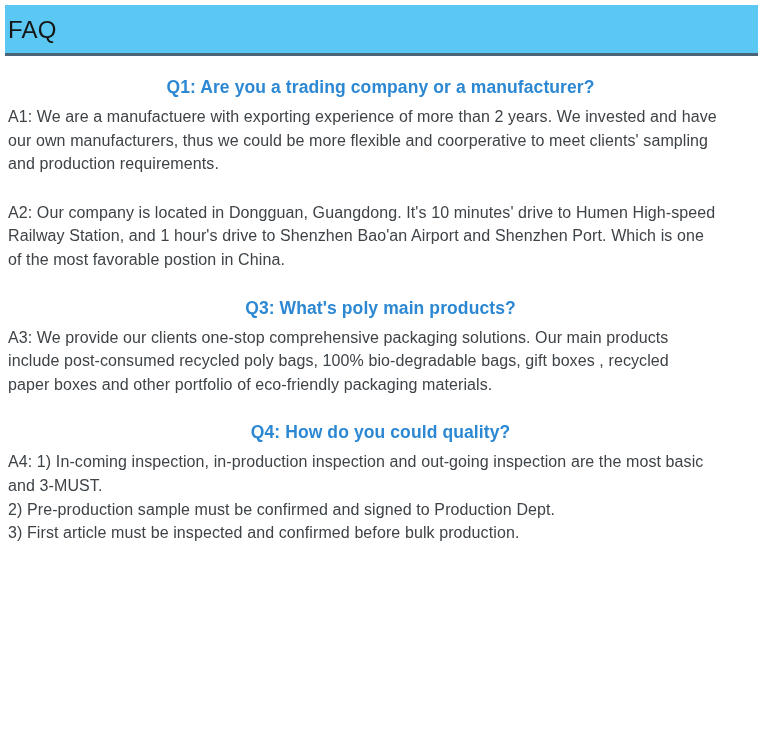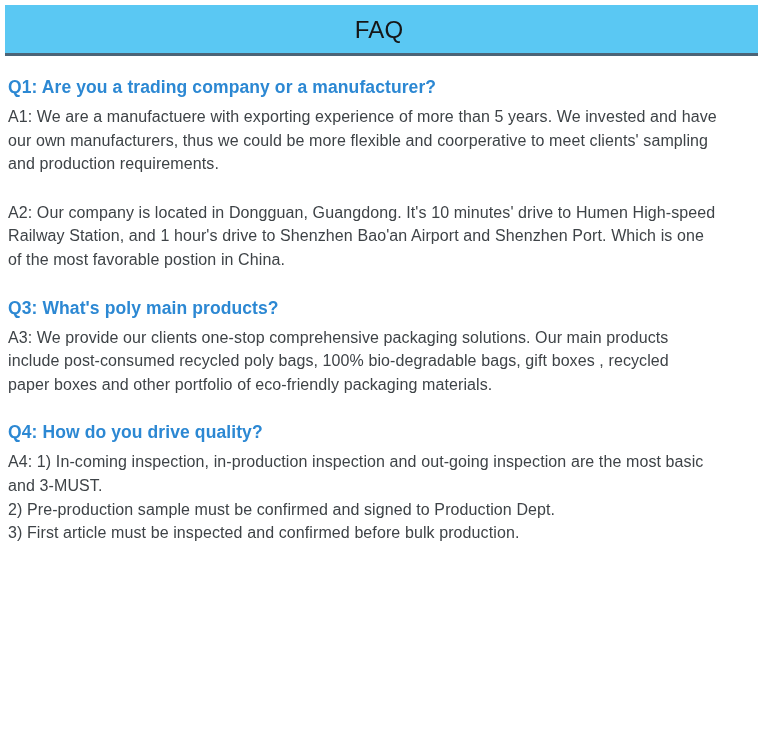--- a/index.html
+++ b/index.html
@@ -19,35 +19,35 @@
     border-bottom: 3px solid var(--header_border, #4C6477);
     padding: 10px 8px 8px 3px;
   }
   .header-bar h1 {
     margin: 0;
     font-size: 24px;
     line-height: 30px;
     font-weight: 500;
     color: var(--title_color, #161616);
     letter-spacing: 0.2px;
-    text-align: center;
   }
   .content {
     padding: 20px 12px 0 8px;
   }
   .faq-item {
     margin: 0 0 25px 0;
   }
   .faq-item h2.q {
     margin: 0 0 7px 0;
     font-size: 17.5px;
     line-height: 22px;
     font-weight: 700;
     color: var(--question_color, #2C88D3);
     letter-spacing: 0.1px;
+    text-align: center;
   }
   .faq-item p.a {
     margin: 0;
     font-size: 16px;
     line-height: 23.6px;
     color: var(--body_color, #3E4347);
     white-space: pre-line;
     letter-spacing: 0.1px;
   }
 </style>
@@ -55,40 +55,40 @@
 <body>
 
 <div class="header-bar">
   <h1>FAQ</h1>
 </div>
 
 <main class="content">
 
   <section class="faq-item">
     <h2 class="q">Q1: Are you a trading company or a manufacturer?</h2>
-    <p class="a">A1: We are a manufactuere with exporting experience of more than 5 years. We invested and have
+    <p class="a">A1: We are a manufactuere with exporting experience of more than 2 years. We invested and have
 our own manufacturers, thus we could be more flexible and coorperative to meet clients' sampling
 and production requirements.</p>
   </section>
 
   <section class="faq-item">
     <p class="a">A2: Our company is located in Dongguan, Guangdong. It's 10 minutes' drive to Humen High-speed
 Railway Station, and 1 hour's drive to Shenzhen Bao'an Airport and Shenzhen Port. Which is one
 of the most favorable postion in China.</p>
   </section>
 
   <section class="faq-item">
     <h2 class="q">Q3: What's poly main products?</h2>
     <p class="a">A3: We provide our clients one-stop comprehensive packaging solutions. Our main products
 include post-consumed recycled poly bags, 100% bio-degradable bags, gift boxes , recycled
 paper boxes and other portfolio of eco-friendly packaging materials.</p>
   </section>
 
   <section class="faq-item">
-    <h2 class="q">Q4: How do you drive quality?</h2>
+    <h2 class="q">Q4: How do you could quality?</h2>
     <p class="a">A4: 1) In-coming inspection, in-production inspection and out-going inspection are the most basic
 and 3-MUST.
 2) Pre-production sample must be confirmed and signed to Production Dept.
 3) First article must be inspected and confirmed before bulk production.</p>
   </section>
 
   <section class="faq-item">
   </section>
 
 </main>

